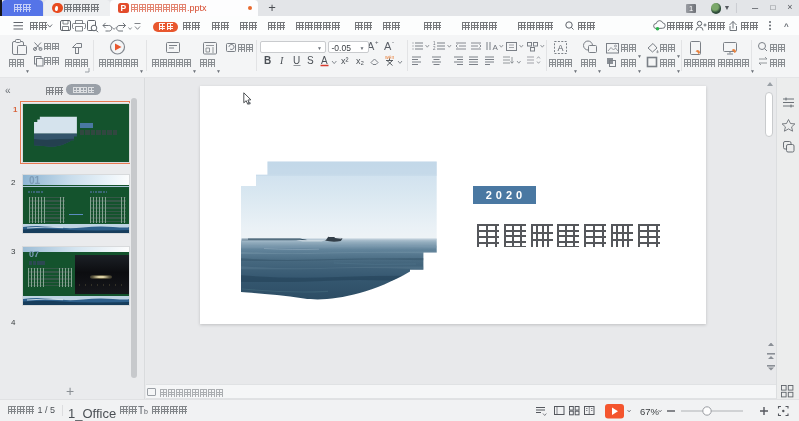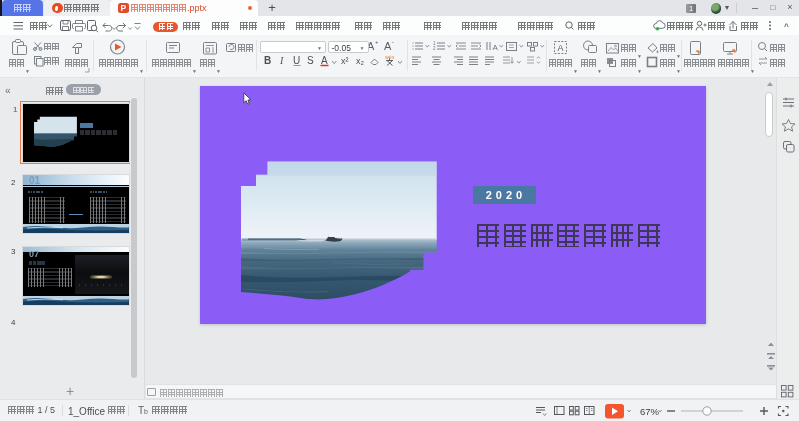--- a/index.html
+++ b/index.html
@@ -46,22 +46,22 @@
 .ic{position:absolute;color:#5f646b}
 
 #toolbar{left:0;top:35px;width:799px;height:42.5px;background:#f4f5f6;border-bottom:1px solid #e4e5e7;color:#4b5056}
 .tdiv{position:absolute;top:5px;width:1px;height:31px;background:#e2e3e5}
 .tlab{position:absolute;color:#565b61}
 .inputbox{position:absolute;top:5.5px;height:12.5px;background:#fff;border:1px solid #c9cbce;border-radius:2px;color:#3c4045;font-size:8.5px}
 
 #leftpanel{left:0;top:77.5px;width:145px;height:321.5px;background:#eaebed;border-right:1px solid #d9dbdd}
 #canvas{left:146px;top:77.5px;width:630px;height:321.5px;background:#e8e9eb}
 #sidebar{left:776px;top:77.5px;width:23px;height:321.5px;background:#eceded;border-left:1px solid #dcdee0}
-#slide{position:absolute;left:54px;top:8.5px;width:506px;height:238px;background:#8b5cf6;box-shadow:0 1px 3px rgba(0,0,0,.18)}
-.thumbwrap{position:absolute;left:23px;width:106px;height:58px;background:#000000;box-shadow:0 0 0 1px #d8dadc;overflow:hidden}
+#slide{position:absolute;left:54px;top:8.5px;width:506px;height:238px;background:#ffffff;box-shadow:0 1px 3px rgba(0,0,0,.18)}
+.thumbwrap{position:absolute;left:23px;width:106px;height:58px;background:#14532d;box-shadow:0 0 0 1px #d8dadc;overflow:hidden}
 .tnum{position:absolute;left:11px;font-size:8px;color:#3c4043}
 .txtblk{position:absolute;background:
  repeating-linear-gradient(to right,#fdfdfd 0 .6px,transparent .6px 3.1px),
  repeating-linear-gradient(to bottom,#595e65 0 1.4px,transparent 1.4px 3.4px);
  opacity:.48}
 #notesbar{position:absolute;left:0px;top:306px;width:630px;height:15.5px;background:#f5f6f7;border:1px solid #e0e2e4;border-left:none;border-right:none}
 
 #statusbar{left:0;top:399px;width:799px;height:22px;background:#f1f2f3;border-top:1px solid #e0e1e3;color:#4b5055}
 .sdiv{position:absolute;top:5px;width:1px;height:11px;background:#dcdddf}
 </style></head>
@@ -408,21 +408,21 @@
   <rect x="4.5" y="307.5" width="4.6" height="4.6" stroke-width=".9"></rect>
   <rect x="11.3" y="307.5" width="4.6" height="4.6" stroke-width=".9"></rect>
   <rect x="4.5" y="314.3" width="4.6" height="4.6" stroke-width=".9"></rect>
   <rect x="11.3" y="314.3" width="4.6" height="4.6" stroke-width=".9"></rect>
  </svg>
 </div>
 
 <div id="statusbar" class="ab">
  <div class="ab cj c8" style="left:8px;top:6px"><i></i><i></i><i></i><span style="font-size:9px;vertical-align:top;line-height:9px">&nbsp;1 / 5</span></div>
  <div class="sdiv" style="left:62px"></div>
- <div class="ab" style="left:68px;top:6px;font-size:10px">1_Office <span class="cj c8" style="font-size:0"><i></i><i></i></span></div>
+ <div class="ab" style="left:68px;top:6px;font-size:13px">1_Office <span class="cj c8" style="font-size:0"><i></i><i></i></span></div>
  <div class="sdiv" style="left:128px"></div>
  <div class="ab" style="left:138px;top:5px;font-size:10px;color:#5a5f66">T<span style="font-size:7px">b</span></div>
  <div class="ab cj c8" style="left:152px;top:6px"><i></i><i></i><i></i><i></i></div>
  <svg class="ab" style="left:530px;top:0" width="269" height="22" viewBox="0 0 269 22" fill="none" stroke="#55585e" stroke-width="1">
   <path d="M6 7.5 h9 M6 10 h9 M6 12.5 h5" stroke-width="1.1"></path>
   <path d="M13 13.5 l1.7 2 l1.7-2" stroke-width=".7"></path>
   <rect x="24.5" y="6.5" width="9.5" height="8"></rect>
         <path d="M27 6.5 v8" stroke-width=".7"></path>
   <rect x="39.5" y="6.5" width="3.8" height="3.6"></rect>
         <rect x="45.2" y="6.5" width="3.8" height="3.6"></rect>

